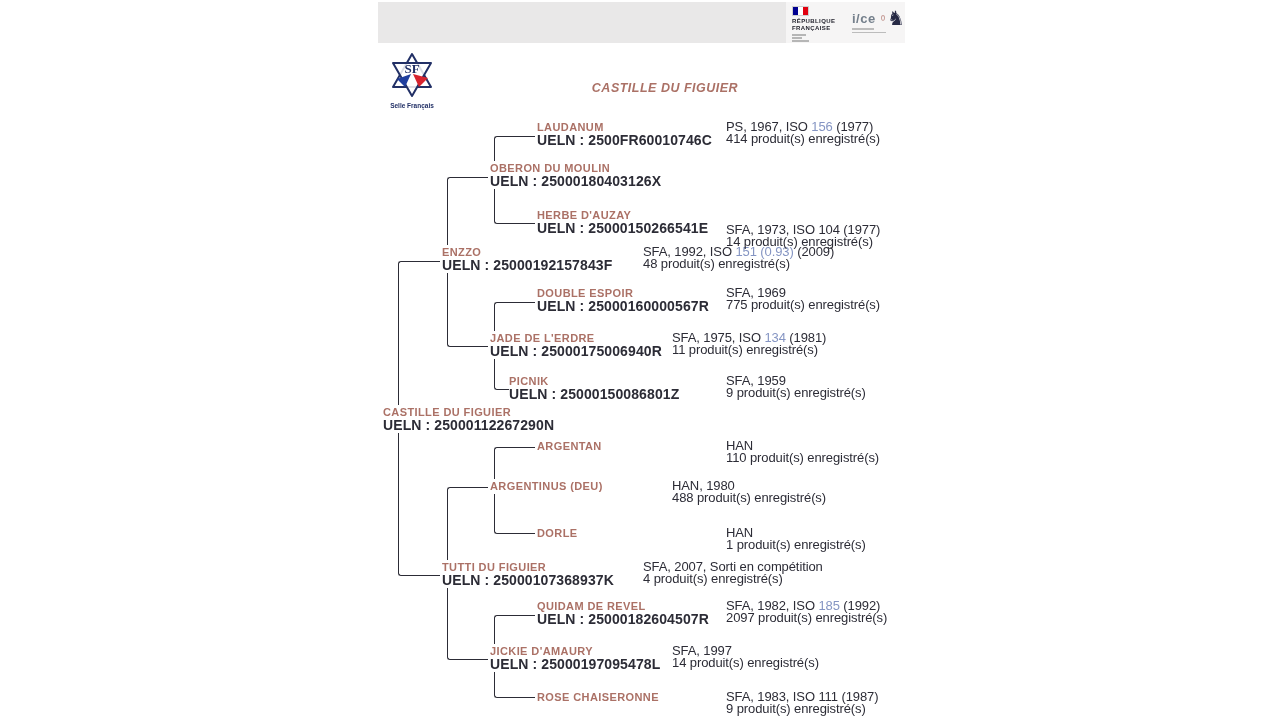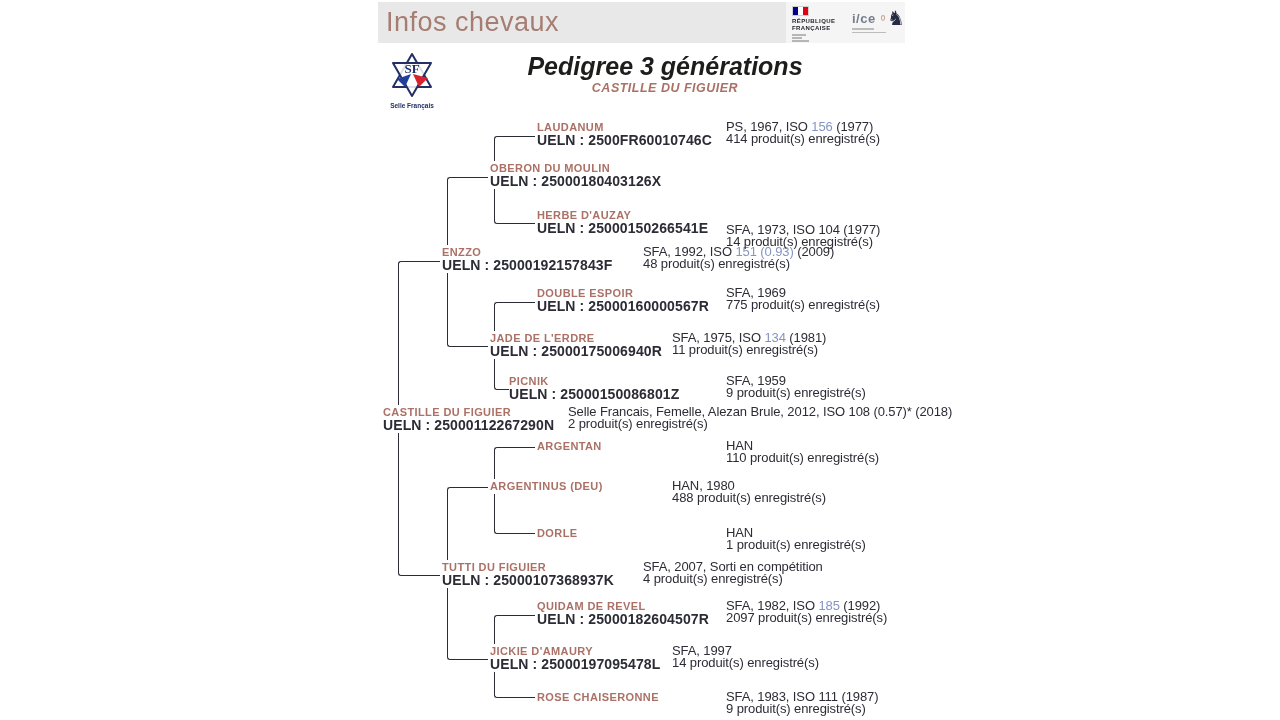--- a/index.html
+++ b/index.html
@@ -55,21 +55,20 @@
   .info-line { font-size:13px; font-weight:500; color:#2c2c36; line-height:12px;
                letter-spacing:-.1px; white-space:nowrap; }
   .iso-blue { color:#8595c3; }
 </style>
 </head>
 <body>
 
 <div id="canvas">
 
   <div class="topbar"></div>
-  <div class="site-title">Infos chevaux</div>
   <div class="logo-panel"></div>
 
   <div class="gov-logo">
     <div class="gov-flag">
       <span style="background:#000091"></span>
         <span style="background:#ffffff"></span>
         <span style="background:#e1000f"></span>
     </div>
     <div class="gov-name">
       <div>RÉPUBLIQUE</div>
@@ -98,39 +97,34 @@
     <svg width="44" height="44" viewBox="0 0 44 44">
       <polygon points="22,1 41,34 3,34" fill="#ffffff" stroke="#223066" stroke-width="2" stroke-linejoin="round"></polygon>
       <polygon points="22,43 3,10 41,10" fill="#ffffff" fill-opacity="0.85" stroke="#223066" stroke-width="2" stroke-linejoin="round"></polygon>
       <path d="M23,21 L38,25 L29,34 Z" fill="#d6232e"></path>
       <path d="M7,26 L21,21 L15,34 Z" fill="#1f3e9e"></path>
       <text x="22" y="20" font-size="13" font-weight="bold" fill="#223066" text-anchor="middle" font-family="Liberation Serif, serif">SF</text>
     </svg>
     <div class="sf-caption">Selle Français</div>
   </div>
 
-  <div class="page-title">Pedigree 3 générations</div>
   <div class="page-subtitle">CASTILLE DU FIGUIER</div>
 
   <div id="tree">
       <div class="bracket" style="left: 398px; top: 261px; width: 42px; height: 315px;"></div>
       <div class="bracket" style="left: 447px; top: 177px; width: 41px; height: 170px;"></div>
       <div class="bracket" style="left: 447px; top: 487px; width: 41px; height: 173px;"></div>
       <div class="bracket" style="left: 494px; top: 136px; width: 41px; height: 88px;"></div>
       <div class="bracket" style="left: 494px; top: 302px; width: 41px; height: 88px;"></div>
       <div class="bracket" style="left: 494px; top: 447px; width: 41px; height: 87px;"></div>
       <div class="bracket" style="left: 494px; top: 615px; width: 41px; height: 83px;"></div>
       <div class="node" style="left: 383px; top: 405px;">
         <div class="horse-name">CASTILLE DU FIGUIER</div>
         <div class="horse-ueln">UELN : 25000112267290N</div>
       </div>
-      <div class="info" style="left: 568px; top: 406px;">
-        <div class="info-line"><span>Selle Francais, Femelle, Alezan Brule, 2012, ISO 108 (0.57)* (2018)</span></div>
-        <div class="info-line">2 produit(s) enregistré(s)</div>
-      </div>
       <div class="node" style="left: 442px; top: 245px;">
         <div class="horse-name">ENZZO</div>
         <div class="horse-ueln">UELN : 25000192157843F</div>
       </div>
       <div class="info" style="left: 643px; top: 246px;">
         <div class="info-line"><span>SFA, 1992, ISO </span><span class="iso-blue">151 (0.93)</span><span> (2009)</span></div>
         <div class="info-line">48 produit(s) enregistré(s)</div>
       </div>
       <div class="node" style="left: 442px; top: 560px;">
         <div class="horse-name">TUTTI DU FIGUIER</div>

